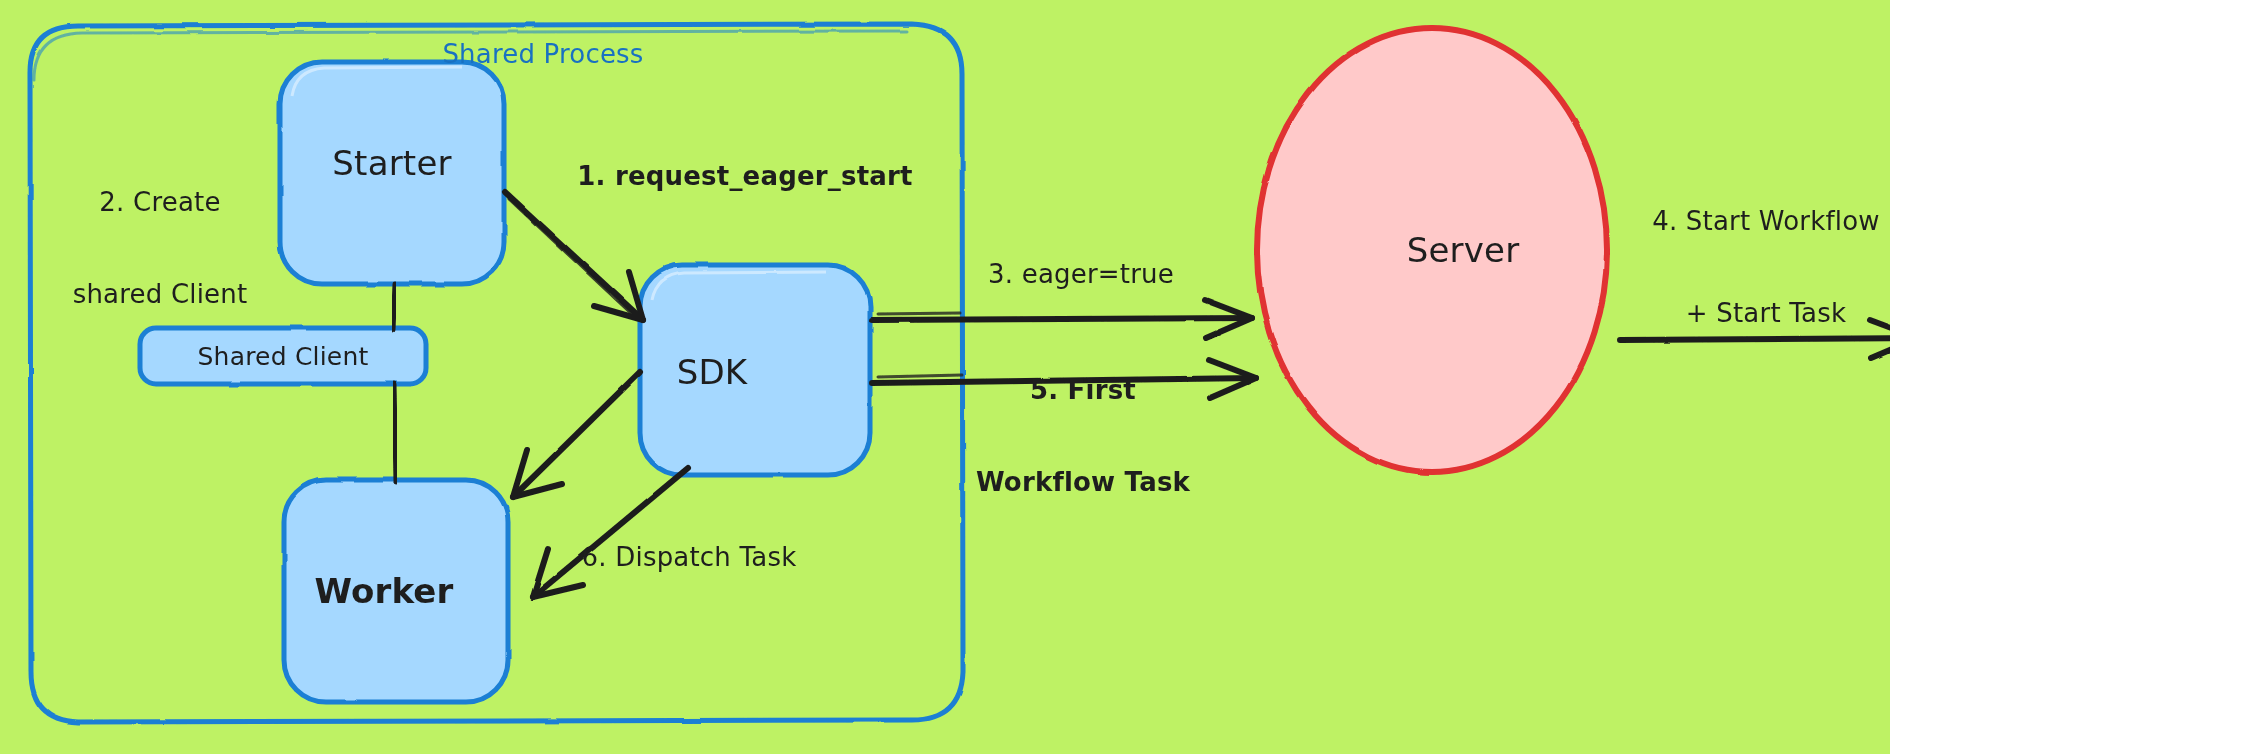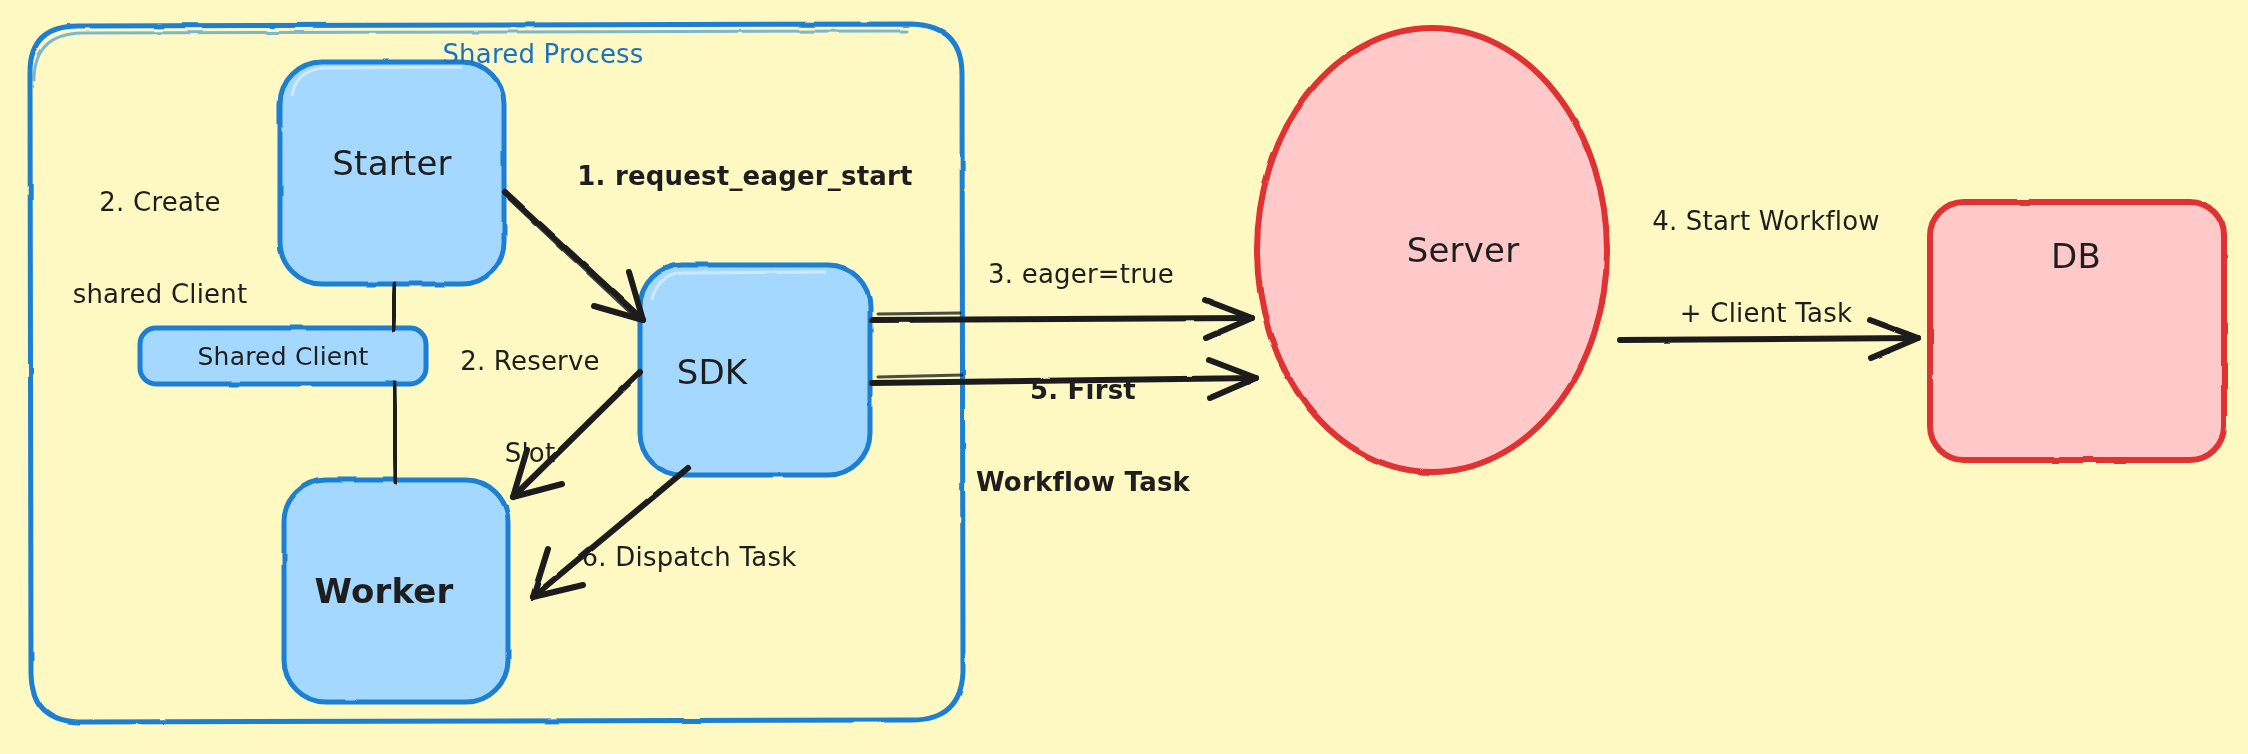--- a/index.html
+++ b/index.html
@@ -5,23 +5,23 @@
   html, body {
     margin: 0;
     padding: 0;
     background: #ffffff;
   }
   body {
     font-family: "DejaVu Sans", sans-serif;
   }
   #stage {
     position: relative;
-    width: 2248px;
+    width: 1890px;
     height: 754px;
-    background: #fef9c3;
+    background: #bef264;
     overflow: hidden;
   }
   #canvas {
     position: absolute;
     left: 0;
     top: 0;
     width: 2248px;
     height: 754px;
   }
   .lbl {
@@ -161,32 +161,28 @@
 
   <div class="lbl edge-label" style="left:160px; top:249px;">
     <div>2. Create</div>
     <div>shared Client</div>
   </div>
 
   <div class="lbl edge-label" style="left:745px; top:177px;font-weight:bold;">
     <div>1. request_eager_start</div>
   </div>
 
-  <div class="lbl edge-label" style="left:530px; top:408px;">
-    <div>2. Reserve</div>
-    <div>Slot</div>
-  </div>
 
   <div class="lbl edge-label" style="left:689px; top:557px;">6. Dispatch Task</div>
 
   <div class="lbl edge-label" style="left:1081px; top:274px;">3. eager=true</div>
 
   <div class="lbl edge-label" style="left:1083px; top:437px;font-weight:bold;">
     <div>5. First</div>
     <div>Workflow Task</div>
   </div>
 
   <div class="lbl edge-label" style="left:1766px; top:268px;">
     <div>4. Start Workflow</div>
-    <div>+ Client Task</div>
+    <div>+ Start Task</div>
   </div>
 
 </div>
 
 </body></html>

